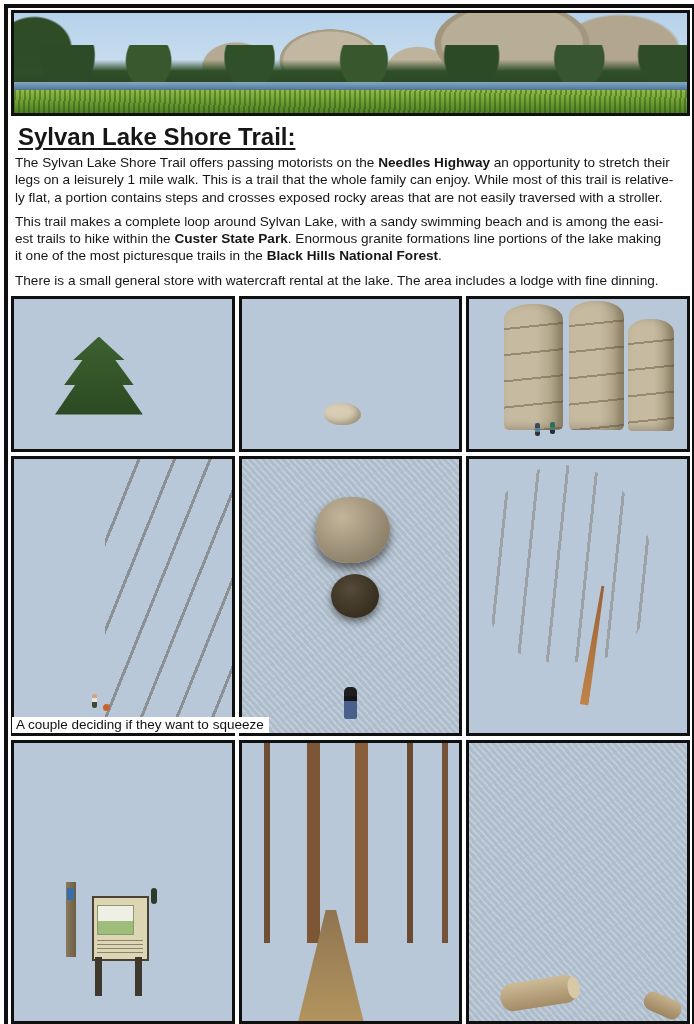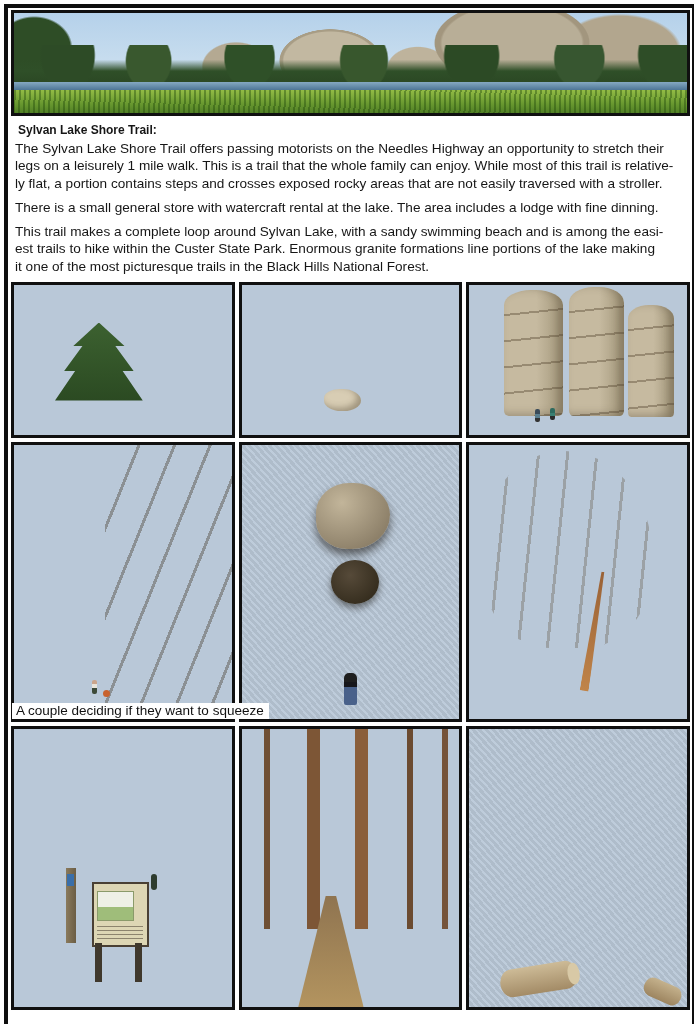--- a/index.html
+++ b/index.html
@@ -25,25 +25,25 @@
       radial-gradient(40px 50px at 52% 36%, #38572d 0 58%, transparent 62%),
       radial-gradient(46px 56px at 68% 26%, #2c4a25 0 58%, transparent 62%),
       radial-gradient(42px 50px at 84% 32%, #375630 0 58%, transparent 62%),
       radial-gradient(48px 58px at 97% 24%, #2e4d27 0 58%, transparent 62%),
       linear-gradient(180deg, transparent 35%, #2f4f28 62%, #2a4623 100%);}
   .pan-lake{left:0;right:0;bottom:17%;height:14%;background:linear-gradient(180deg,#85a9c2,#507898 55%,#41678a);}
   .pan-grass{left:0;right:0;bottom:-1px;height:24%;
     background:repeating-linear-gradient(93deg, rgba(30,70,10,.4) 0 2px, transparent 2px 5px),
                linear-gradient(180deg,#93bc46 0%,#6a9a30 55%,#4f7d24 100%);}
   
-  .title{margin:7px 0 3px 7px;font-size:12px;font-weight:700;
-         text-decoration-thickness:2px;text-underline-offset:3px;}
+  .title{margin:7px 0 3px 7px;font-size:24px;font-weight:700;
+         text-decoration:underline;text-decoration-thickness:2px;text-underline-offset:3px;}
   .bodytext{margin:0 0 0 4px;}
   .bodytext p{margin:0 0 7px 0;font-size:13.6px;line-height:17.3px;white-space:nowrap;}
-  .bodytext b{font-weight:400;}
+  .bodytext b{font-weight:700;}
   
   .grid{position:relative;margin-top:3px;display:grid;grid-template-columns:repeat(3,1fr);
         grid-template-rows:156px 280px 284px;gap:4px;}
   figure.ph{margin:0;border:3px solid #101010;position:relative;overflow:hidden;background:#b9c8d8;}
   .ph i{position:absolute;display:block;}
   .speckle{inset:0;background:repeating-linear-gradient(48deg, rgba(255,255,255,.07) 0 2px, rgba(40,35,25,.07) 2px 5px);}
   
   .r1c1{background:
     linear-gradient(172deg, transparent 52%, #909c51 56%, #a59c60 72%, #b2a468 100%),
     radial-gradient(140px 26px at 68% 59%, rgba(141,92,58,.55) 0 55%, transparent 62%),
@@ -191,22 +191,22 @@
   <figure class="banner">
     <i class="pan-trees"></i>
     <i class="pan-lake"></i>
     <i class="pan-grass"></i>
   </figure>
 
   <h1 class="title">Sylvan Lake Shore Trail:</h1>
 
   <div class="bodytext">
     <p><span>The Sylvan Lake Shore Trail offers passing motorists on the </span><b>Needles Highway</b><span> an opportunity to stretch their</span><br><span>legs on a leisurely 1 mile walk. This is a trail that the whole family can enjoy. While most of this trail is relative-</span><br><span>ly flat, a portion contains steps and crosses exposed rocky areas that are not easily traversed with a stroller.</span></p>
+    <p><span>This trail makes a complete loop around Sylvan Lake, with a sandy swimming beach and is among the easi-</span><br><span>est trails to hike within the </span><b>Custer State Park</b><span>. Enormous granite formations line portions of the lake making</span><br><span>it one of the most picturesque trails in the </span><b>Black Hills National Forest</b><span>.</span></p>
     <p><span>There is a small general store with watercraft rental at the lake. The area includes a lodge with fine dinning.</span></p>
-    <p><span>This trail makes a complete loop around Sylvan Lake, with a sandy swimming beach and is among the easi-</span><br><span>est trails to hike within the </span><b>Custer State Park</b><span>. Enormous granite formations line portions of the lake making</span><br><span>it one of the most picturesque trails in the </span><b>Black Hills National Forest</b><span>.</span></p>
   </div>
 
   <div class="grid">
 
     <figure class="ph r1c1">
       <i class="pine"></i>
     </figure>
 
     <figure class="ph r1c2">
       <i class="shore-rock"></i>

